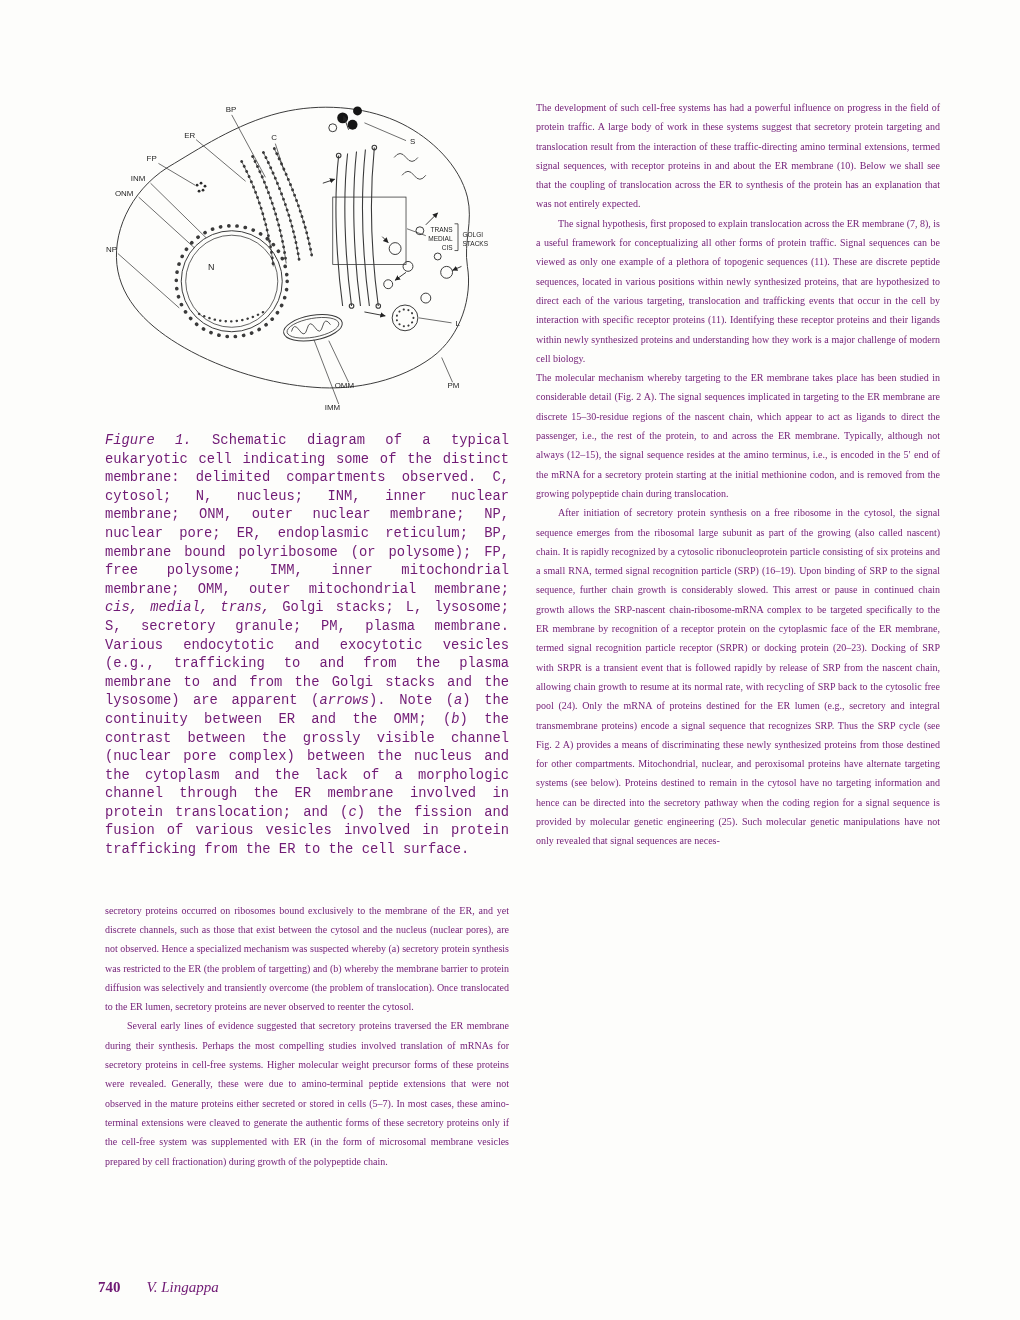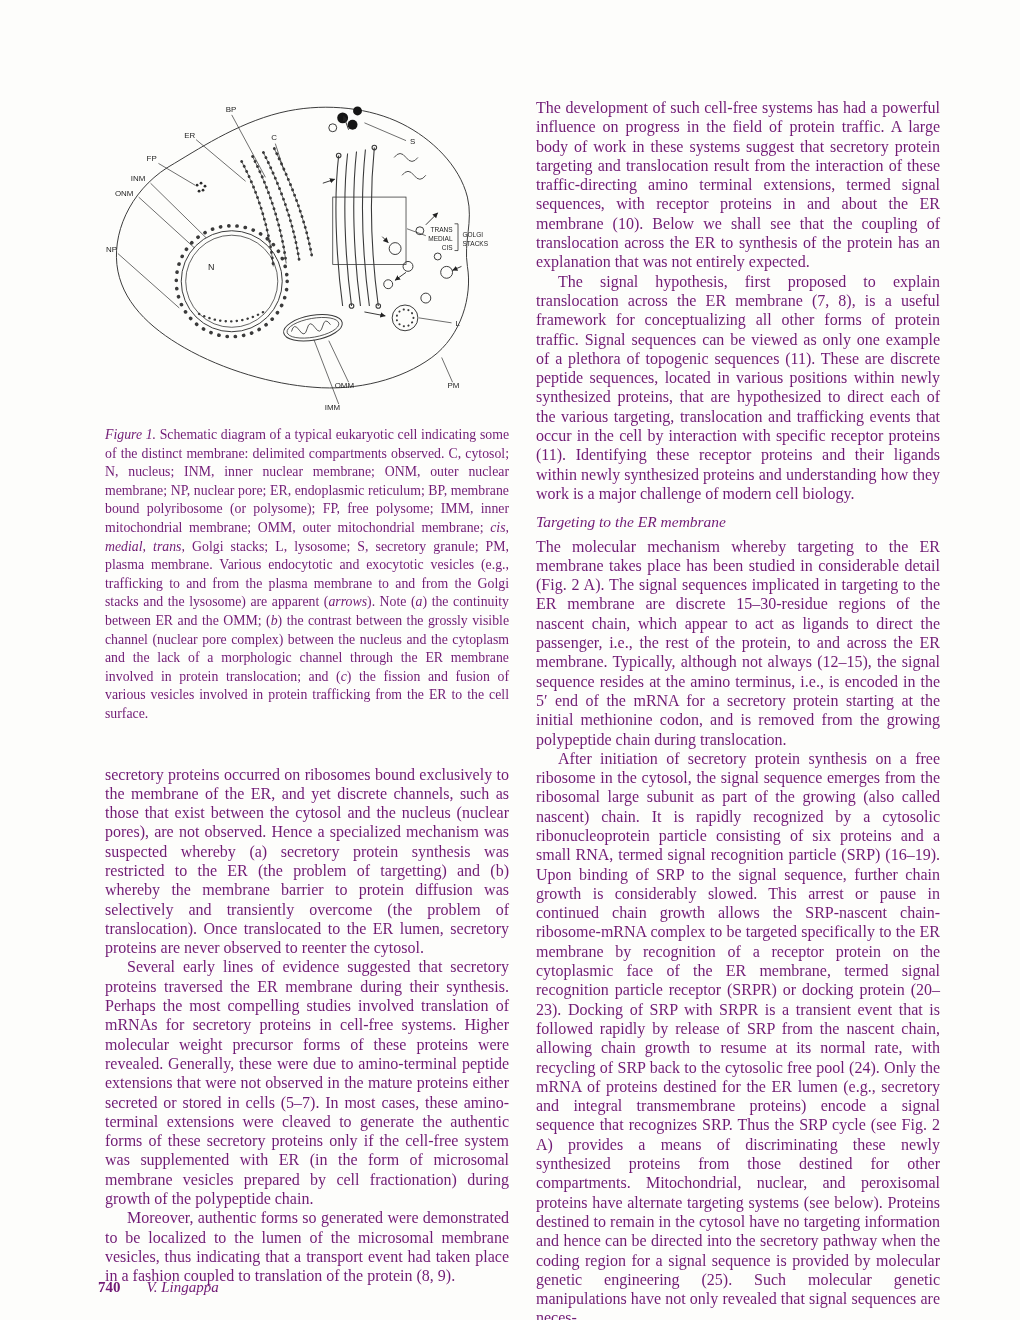--- a/index.html
+++ b/index.html
@@ -12,27 +12,27 @@
     position:relative; width:1020px; height:1320px;
     background:#fdfdfb; color:#701a75; overflow:hidden;
   }
   .columns {
     position:absolute; left:105px; top:98px; width:836px;
     display:grid; grid-template-columns:404px 404px; column-gap:27px;
   }
   .col { width:404px; }
   .figure-wrap { width:404px; }
   .caption {
-    margin-top:9px;
-    font-size:13.8px; line-height:18.6px; text-align:justify;
+    margin-top:15px;
+    font-size:13.8px; line-height:18.6px; text-align:justify;font-family:Liberation Mono, monospace;
   }
   .caption em { font-style:italic; }
   .body-block { margin-top:41px; }
   .para {
-    margin:0; font-size:16px; line-height:19.3px; text-align:justify;
+    margin:0; font-size:10px; line-height:19.3px; text-align:justify;
   }
   .para.indent { text-indent:22px; }
   .section-heading {
     font-style:italic; font-weight:normal;
     font-size:15.5px; line-height:19.3px;
     margin:9px 0 5px 0;
   }
   .footer {
     position:absolute; left:98px; top:1279px; font-size:15px;
   }
@@ -185,31 +185,29 @@
             <text x="346" y="293">PM</text>
           </g>
         </svg>
       </div>
 
       <div class="caption"><em>Figure 1.</em><span> Schematic diagram of a typical eukaryotic cell indicating some of the distinct membrane: delimited compartments observed. C, cytosol; N, nucleus; INM, inner nuclear membrane; ONM, outer nuclear membrane; NP, nuclear pore; ER, endoplasmic reticulum; BP, membrane bound polyribosome (or polysome); FP, free polysome; IMM, inner mitochondrial membrane; OMM, outer mitochondrial membrane; </span><em>cis, medial, trans,</em><span> Golgi stacks; L, lysosome; S, secretory granule; PM, plasma membrane. Various endocytotic and exocytotic vesicles (e.g., trafficking to and from the plasma membrane to and from the Golgi stacks and the lysosome) are apparent (</span><em>arrows</em><span>). Note (</span><em>a</em><span>) the continuity between ER and the OMM; (</span><em>b</em><span>) the contrast between the grossly visible channel (nuclear pore complex) between the nucleus and the cytoplasm and the lack of a morphologic channel through the ER membrane involved in protein translocation; and (</span><em>c</em><span>) the fission and fusion of various vesicles involved in protein trafficking from the ER to the cell surface.</span></div>
 
       <div class="body-block">
           <p class="para">secretory proteins occurred on ribosomes bound exclusively to the membrane of the ER, and yet discrete channels, such as those that exist between the cytosol and the nucleus (nuclear pores), are not observed. Hence a specialized mechanism was suspected whereby (a) secretory protein synthesis was restricted to the ER (the problem of targetting) and (b) whereby the membrane barrier to protein diffusion was selectively and transiently overcome (the problem of translocation). Once translocated to the ER lumen, secretory proteins are never observed to reenter the cytosol.</p>
           <p class="para indent">Several early lines of evidence suggested that secretory proteins traversed the ER membrane during their synthesis. Perhaps the most compelling studies involved translation of mRNAs for secretory proteins in cell-free systems. Higher molecular weight precursor forms of these proteins were revealed. Generally, these were due to amino-terminal peptide extensions that were not observed in the mature proteins either secreted or stored in cells (5–7). In most cases, these amino-terminal extensions were cleaved to generate the authentic forms of these secretory proteins only if the cell-free system was supplemented with ER (in the form of microsomal membrane vesicles prepared by cell fractionation) during growth of the polypeptide chain.</p>
-          <p class="para indent">Moreover, authentic forms so generated were demonstrated to be localized to the lumen of the microsomal membrane vesicles, thus indicating that a transport event had taken place in a fashion coupled to translation of the protein (8, 9).</p>
         </div>
     </div>
 
     <div class="col">
       <div>
           <p class="para">The development of such cell-free systems has had a powerful influence on progress in the field of protein traffic. A large body of work in these systems suggest that secretory protein targeting and translocation result from the interaction of these traffic-directing amino terminal extensions, termed signal sequences, with receptor proteins in and about the ER membrane (10). Below we shall see that the coupling of translocation across the ER to synthesis of the protein has an explanation that was not entirely expected.</p>
           <p class="para indent">The signal hypothesis, first proposed to explain translocation across the ER membrane (7, 8), is a useful framework for conceptualizing all other forms of protein traffic. Signal sequences can be viewed as only one example of a plethora of topogenic sequences (11). These are discrete peptide sequences, located in various positions within newly synthesized proteins, that are hypothesized to direct each of the various targeting, translocation and trafficking events that occur in the cell by interaction with specific receptor proteins (11). Identifying these receptor proteins and their ligands within newly synthesized proteins and understanding how they work is a major challenge of modern cell biology.</p>
         </div>
 
-      <h2 class="section-heading">Targeting to the ER membrane</h2>
 
       <div>
           <p class="para">The molecular mechanism whereby targeting to the ER membrane takes place has been studied in considerable detail (Fig. 2 A). The signal sequences implicated in targeting to the ER membrane are discrete 15–30-residue regions of the nascent chain, which appear to act as ligands to direct the passenger, i.e., the rest of the protein, to and across the ER membrane. Typically, although not always (12–15), the signal sequence resides at the amino terminus, i.e., is encoded in the 5′ end of the mRNA for a secretory protein starting at the initial methionine codon, and is removed from the growing polypeptide chain during translocation.</p>
           <p class="para indent">After initiation of secretory protein synthesis on a free ribosome in the cytosol, the signal sequence emerges from the ribosomal large subunit as part of the growing (also called nascent) chain. It is rapidly recognized by a cytosolic ribonucleoprotein particle consisting of six proteins and a small RNA, termed signal recognition particle (SRP) (16–19). Upon binding of SRP to the signal sequence, further chain growth is considerably slowed. This arrest or pause in continued chain growth allows the SRP-nascent chain-ribosome-mRNA complex to be targeted specifically to the ER membrane by recognition of a receptor protein on the cytoplasmic face of the ER membrane, termed signal recognition particle receptor (SRPR) or docking protein (20–23). Docking of SRP with SRPR is a transient event that is followed rapidly by release of SRP from the nascent chain, allowing chain growth to resume at its normal rate, with recycling of SRP back to the cytosolic free pool (24). Only the mRNA of proteins destined for the ER lumen (e.g., secretory and integral transmembrane proteins) encode a signal sequence that recognizes SRP. Thus the SRP cycle (see Fig. 2 A) provides a means of discriminating these newly synthesized proteins from those destined for other compartments. Mitochondrial, nuclear, and peroxisomal proteins have alternate targeting systems (see below). Proteins destined to remain in the cytosol have no targeting information and hence can be directed into the secretory pathway when the coding region for a signal sequence is provided by molecular genetic engineering (25). Such molecular genetic manipulations have not only revealed that signal sequences are neces-</p>
         </div>
     </div>
   </div>
 
   <div class="footer">
     <span class="pageno">740</span><span class="author">V. Lingappa</span>

